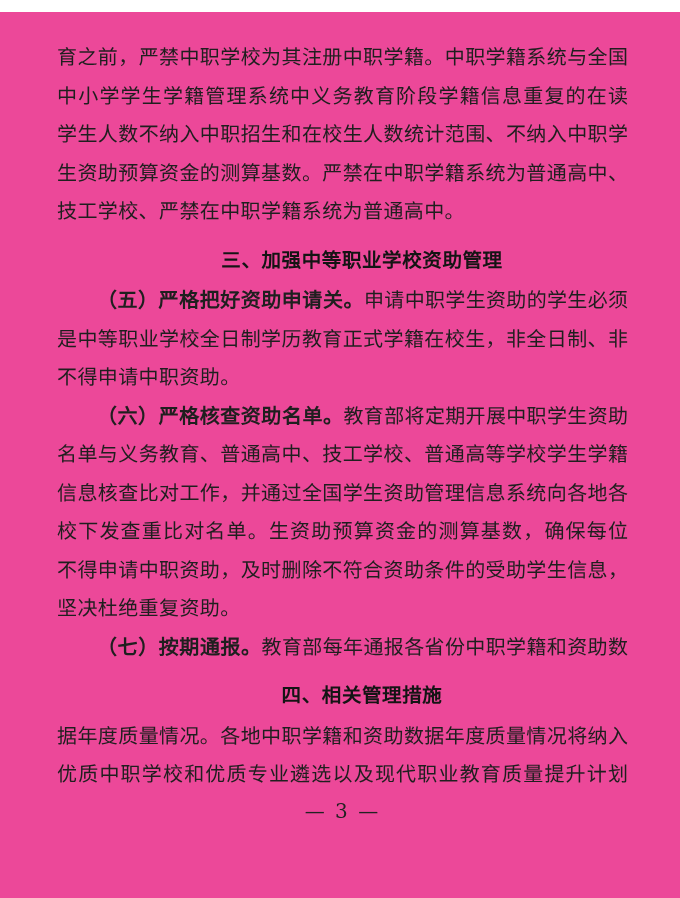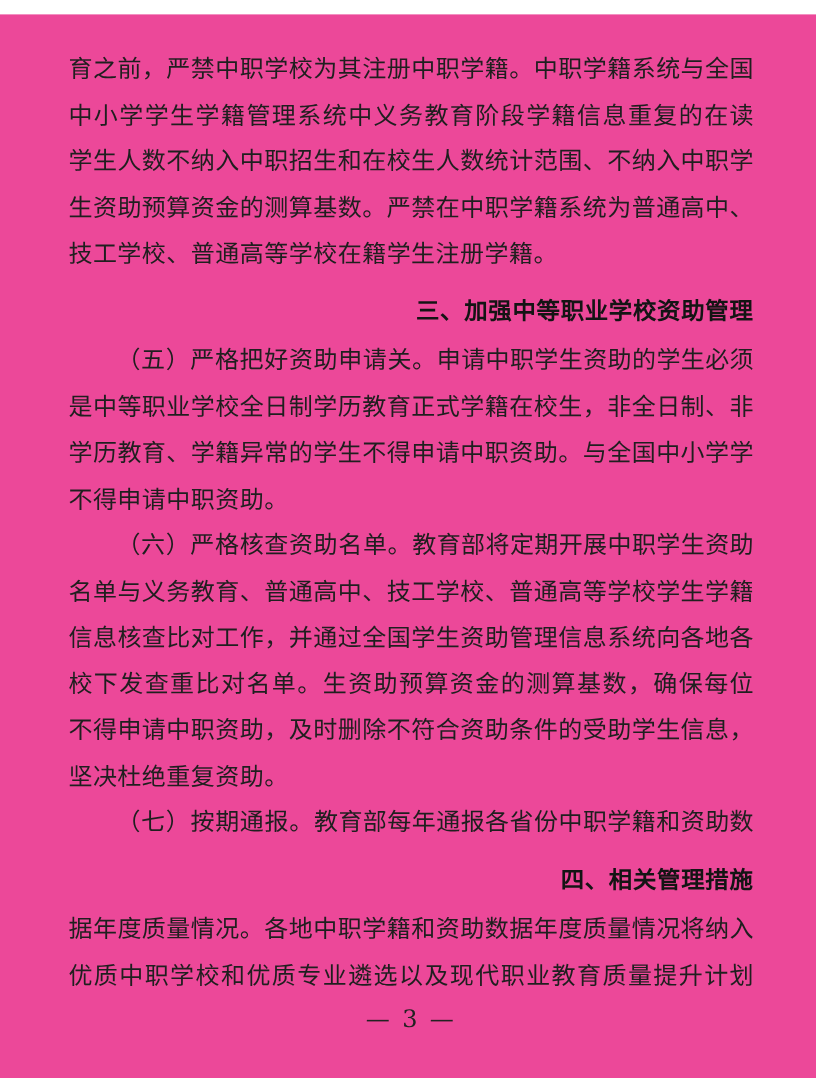--- a/index.html
+++ b/index.html
@@ -39,51 +39,51 @@
     text-indent: 2em;
   }
   .line.heading {
     font-family: "Liberation Sans", "DejaVu Sans", sans-serif;
     font-weight: bold;
     font-size: 19.5px;
     letter-spacing: 0.6px;
     text-indent: 2em;
     margin-top: 10px;
     margin-bottom: 2px;
-    text-align: right;
+    text-align: center;
     color: #141414;
   }
   .lead {
     
     letter-spacing: 0.2px;
+    font-weight: bold;
   }
   .page-number {
     margin-top: 4px;
     text-align: center;
     font-size: 20px;
     line-height: 26px;
     letter-spacing: 2px;
     color: #222222;
   }
 </style>
 </head>
 <body>
 
 <div class="page">
   <div class="doc-body">
 
   <div class="line body">育之前，严禁中职学校为其注册中职学籍。中职学籍系统与全国</div>
       <div class="line body">中小学学生学籍管理系统中义务教育阶段学籍信息重复的在读</div>
       <div class="line body">学生人数不纳入中职招生和在校生人数统计范围、不纳入中职学</div>
       <div class="line body">生资助预算资金的测算基数。严禁在中职学籍系统为普通高中、</div>
-      <div class="line body-end">技工学校、普通高等学校在籍学生注册学籍。</div>
+      <div class="line body-end">技工学校、严禁在中职学籍系统为普通高中。</div>
       <div class="line heading">三、加强中等职业学校资助管理</div>
       <div class="line body indent"><span class="lead">（五）严格把好资助申请关。</span>申请中职学生资助的学生必须</div>
       <div class="line body">是中等职业学校全日制学历教育正式学籍在校生，非全日制、非</div>
-      <div class="line body">学历教育、学籍异常的学生不得申请中职资助。与全国中小学学</div>
       <div class="line body-end">不得申请中职资助。</div>
       <div class="line body indent"><span class="lead">（六）严格核查资助名单。</span>教育部将定期开展中职学生资助</div>
       <div class="line body">名单与义务教育、普通高中、技工学校、普通高等学校学生学籍</div>
       <div class="line body">信息核查比对工作，并通过全国学生资助管理信息系统向各地各</div>
       <div class="line body">校下发查重比对名单。生资助预算资金的测算基数，确保每位</div>
       <div class="line body">不得申请中职资助，及时删除不符合资助条件的受助学生信息，</div>
       <div class="line body-end">坚决杜绝重复资助。</div>
       <div class="line body indent"><span class="lead">（七）按期通报。</span>教育部每年通报各省份中职学籍和资助数</div>
       <div class="line heading">四、相关管理措施</div>
       <div class="line body">据年度质量情况。各地中职学籍和资助数据年度质量情况将纳入</div>

